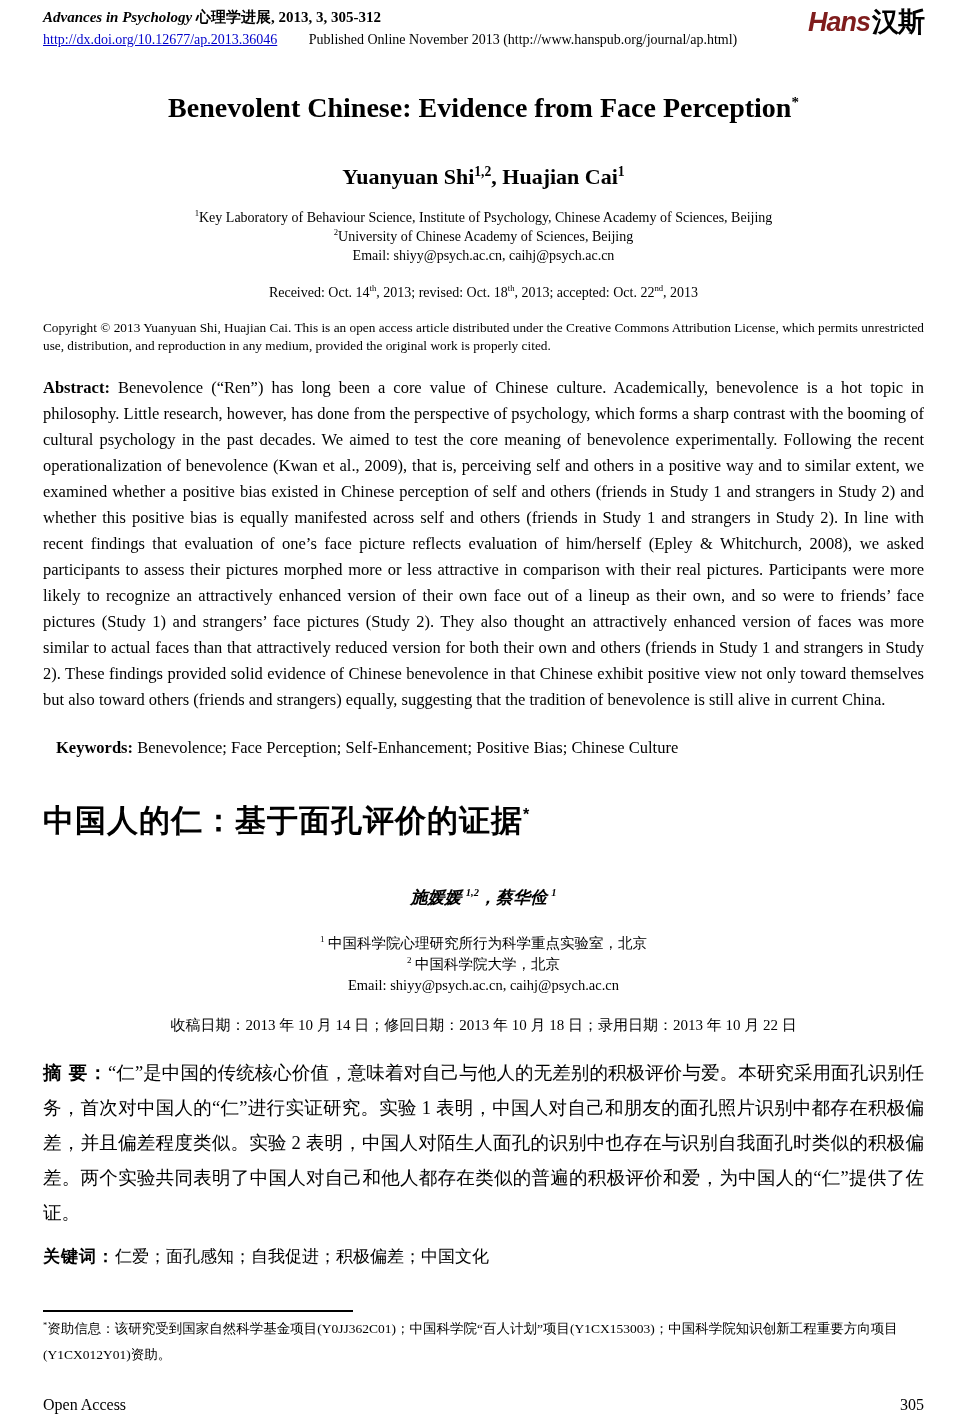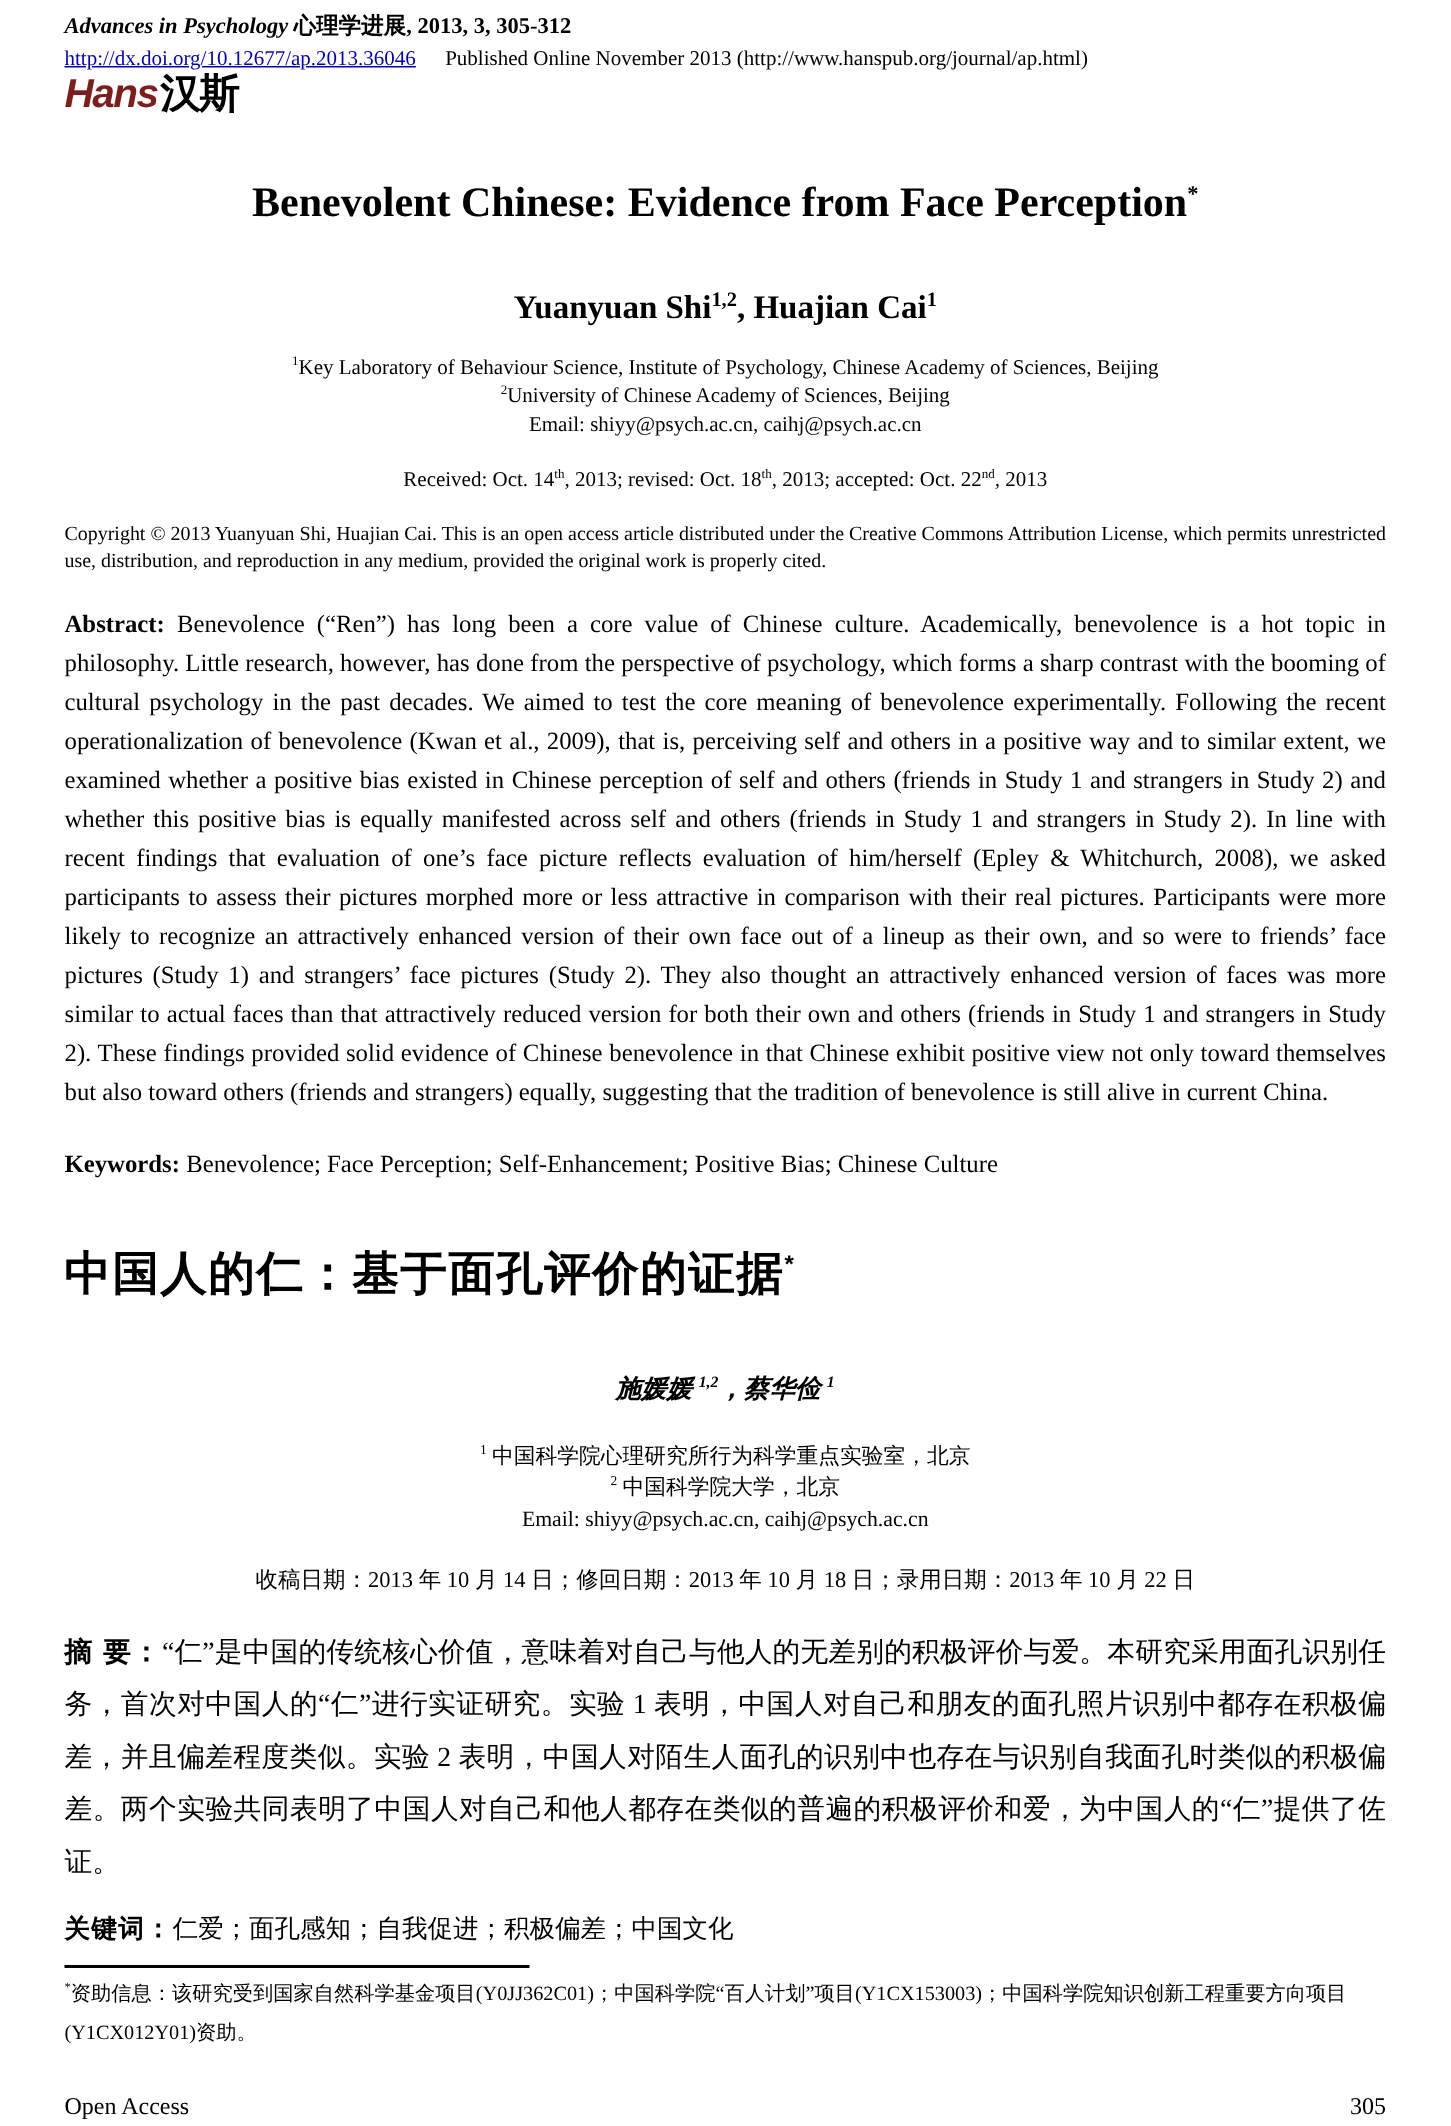--- a/index.html
+++ b/index.html
@@ -11,44 +11,44 @@
     margin: 0 auto;
     padding: 8px 43px 0 43px;
     background: #ffffff;
     color: #000000;
     font-family: "Liberation Serif", "DejaVu Serif", serif;
     overflow: hidden;
   }
   sup { font-size: 62%; vertical-align: super; line-height: 0; }
 
   
-  .hdr { display: flex; justify-content: space-between; align-items: flex-start; flex-direction: column; }
+  .hdr { display: flex; justify-content: space-between; align-items: flex-start; }
   .hdr-l1 { font-size: 15px; font-weight: bold; }
   .hdr-l1 .jt { font-style: italic; }
   .hdr-l2 { font-size: 14px; margin-top: 5px; }
   .doi { color: #0000cc; text-decoration: underline; cursor: pointer; }
-  .pub { margin-left: 16px; }
+  .pub { margin-left: 28px; }
   .logo {
     font-family: "Liberation Sans", "DejaVu Sans", sans-serif;
     font-weight: bold; font-size: 27px; line-height: 1; padding-top: 1px;
     white-space: nowrap;
   }
   .logo .hans { color: #7f1d1d; font-style: italic; letter-spacing: -1px; }
   .logo .hanzi { color: #000000; margin-left: 2px; letter-spacing: -1px; }
 
   
   .title { text-align: center; margin-top: 44px; font-size: 28px; font-weight: bold; }
   .title sup { font-size: 15px; }
   .authors { text-align: center; margin-top: 40px; font-size: 22px; font-weight: bold; }
   .affil { text-align: center; margin-top: 18px; font-size: 14px; line-height: 19px; }
   .received { text-align: center; margin-top: 20px; font-size: 14px; }
   .copyright { margin-top: 18px; font-size: 13.3px; line-height: 18px; text-align: justify; }
   .abstract { margin-top: 20px; font-size: 16.5px; line-height: 26px; text-align: justify; }
   .label-b { font-weight: bold; }
-  .keywords { margin-top: 25px; font-size: 16.5px; }
+  .keywords { margin-top: 25px; font-size: 16.5px; margin-left: 13px; }
 
   
   .zh-title {
     text-align: left; margin-top: 42px; font-size: 31px; font-weight: bold;
     font-family: "Liberation Sans", "DejaVu Sans", sans-serif; letter-spacing: 1px;
   }
   .zh-title sup { font-size: 16px; }
   .zh-authors { text-align: center; margin-top: 44px; font-size: 17px; font-weight: bold; font-style: italic; }
   .zh-affil { text-align: center; margin-top: 24px; font-size: 14.5px; line-height: 21px; }
   .zh-received { text-align: center; margin-top: 20px; font-size: 15px; }

